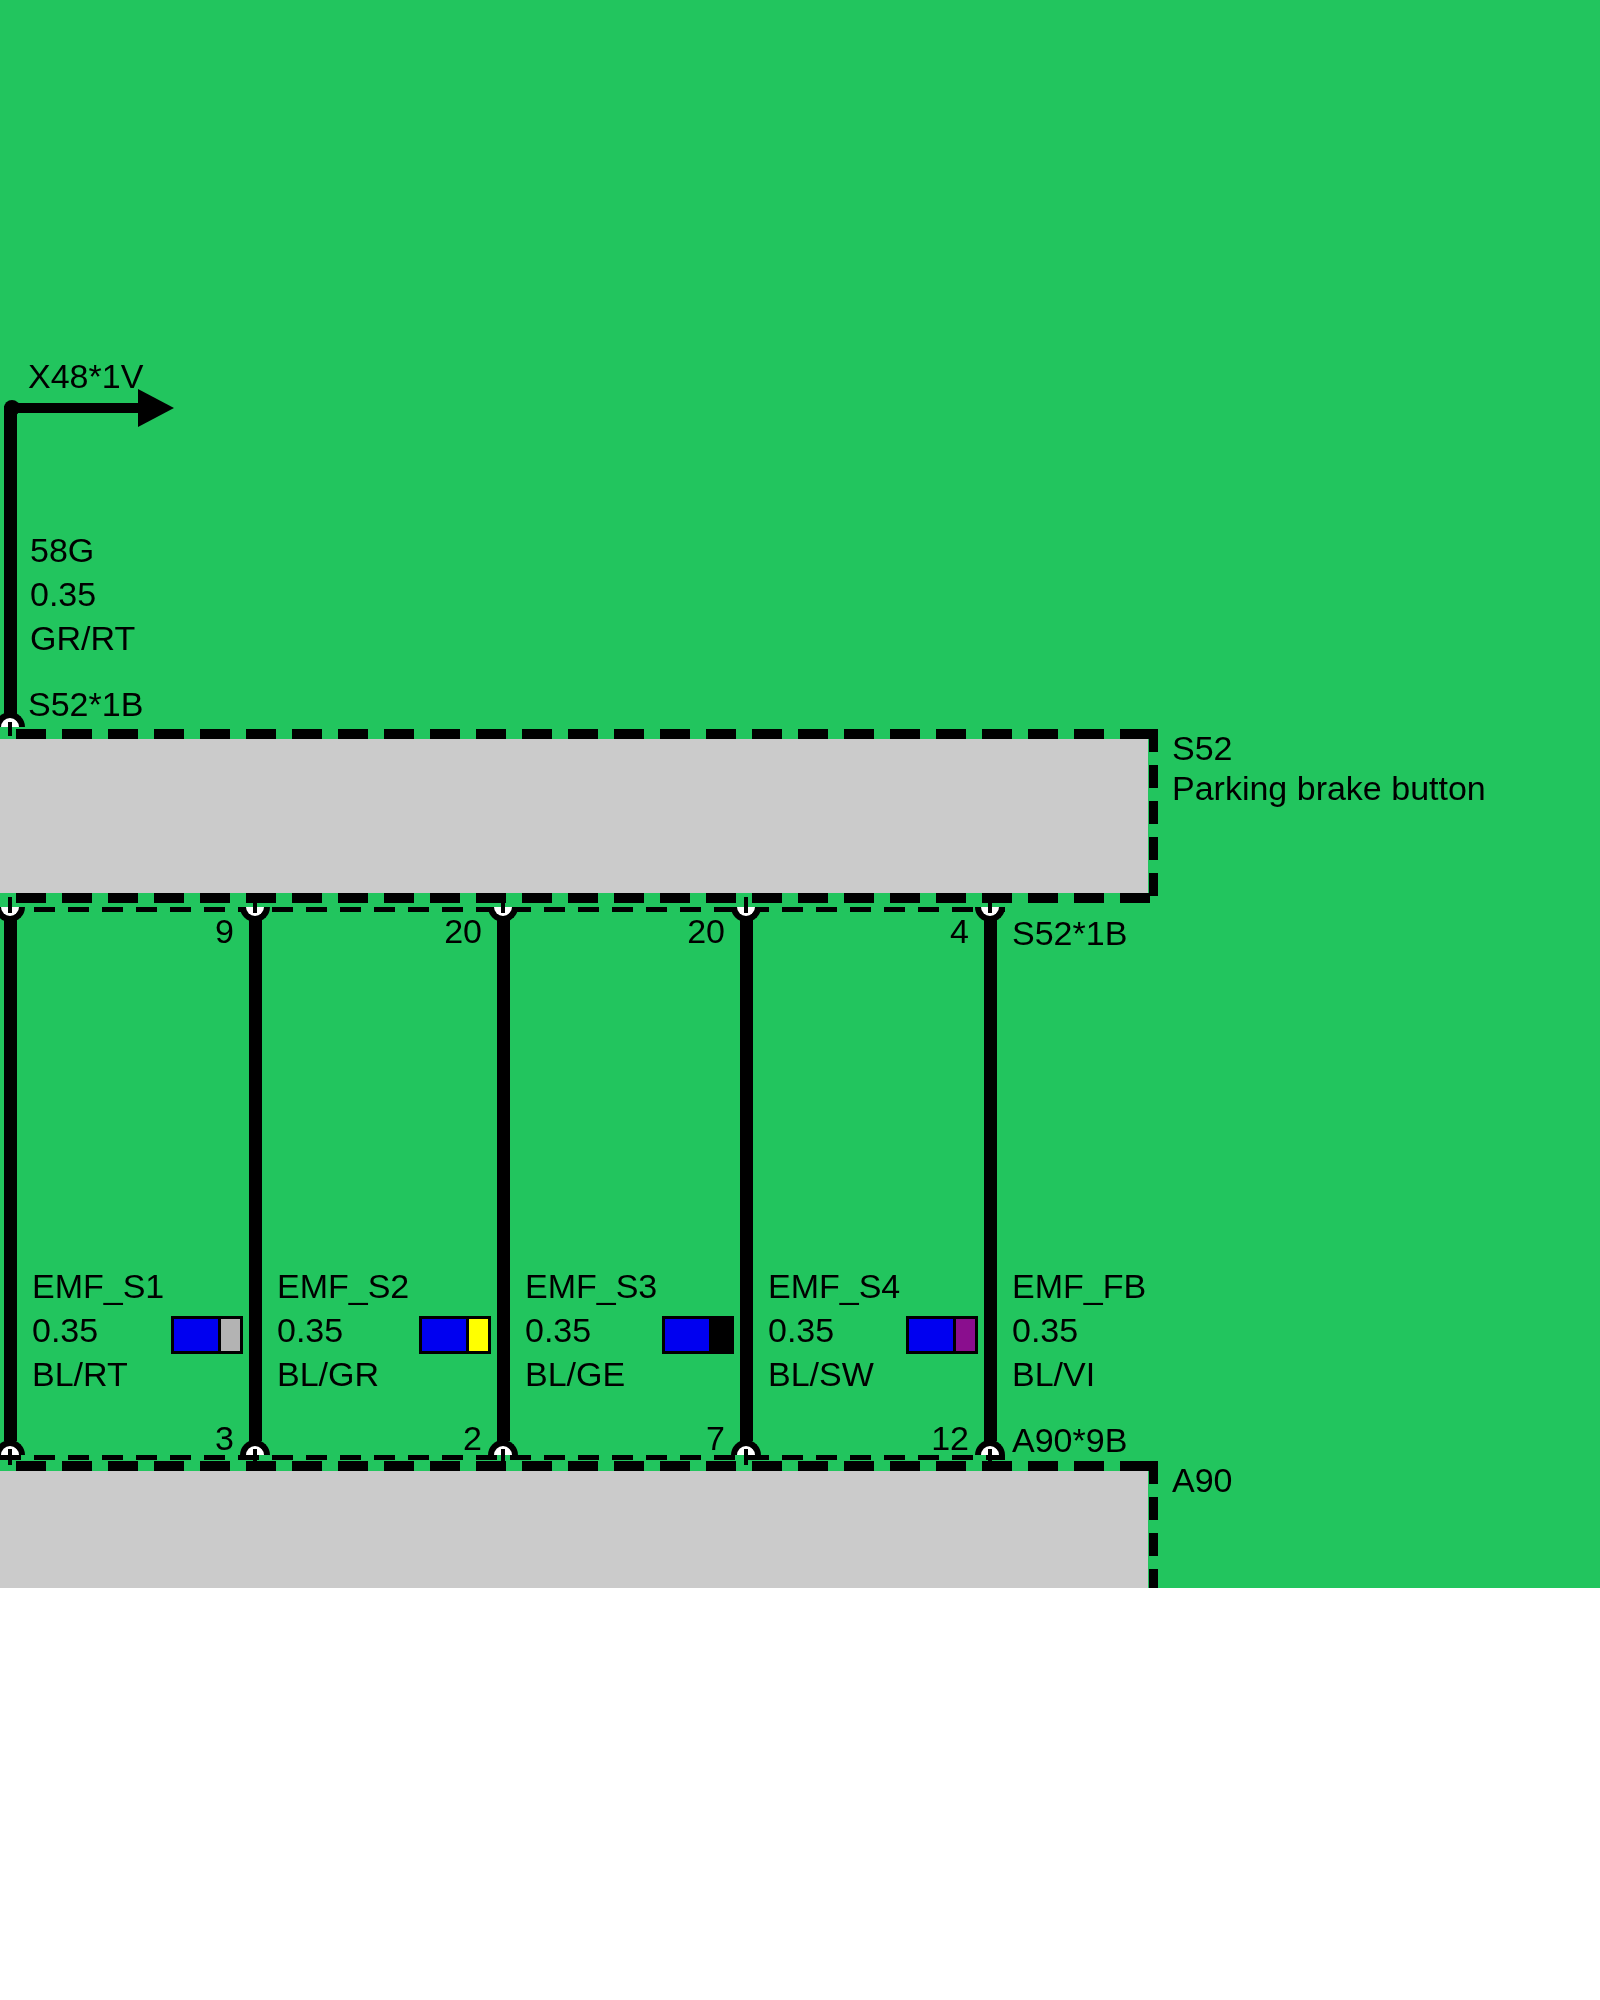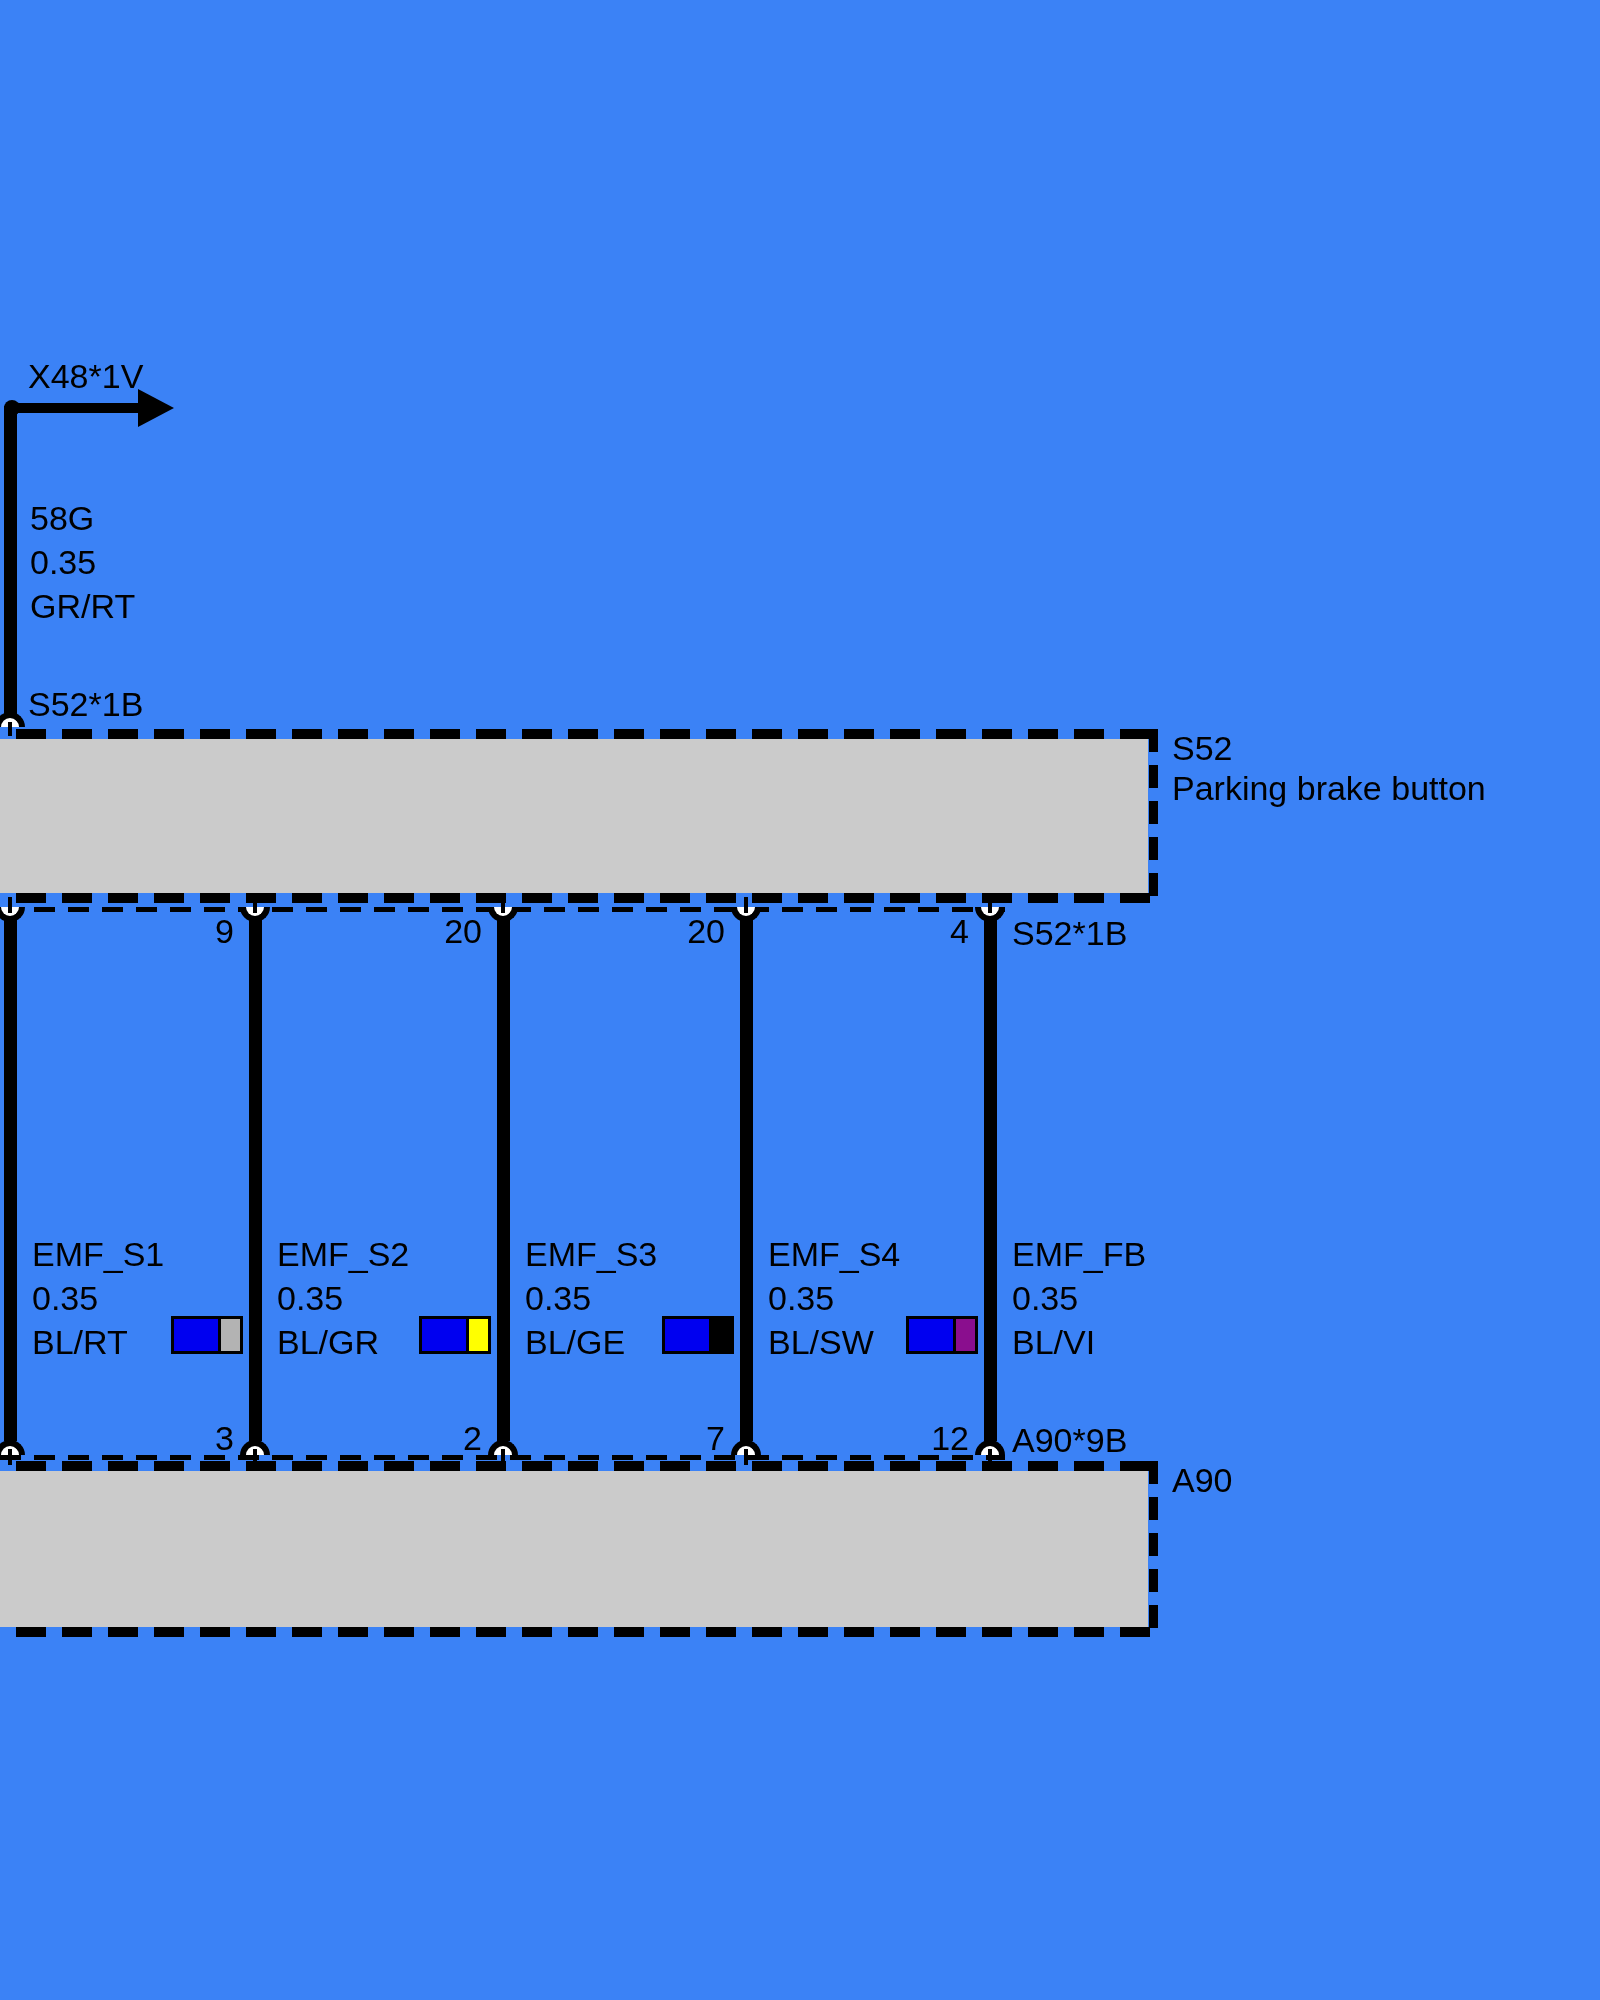--- a/index.html
+++ b/index.html
@@ -1,22 +1,22 @@
 <!DOCTYPE html>
 <html><head>
 <meta charset="utf-8">
 <style>
   html,body{margin:0;padding:0;background:#fff;}
   #canvas{
-    position:relative;width:1600px;height:2000px;background:#3b82f6;overflow:hidden;
+    position:relative;width:1600px;height:1588px;background:#22c55e;overflow:hidden;
     font-family:"Liberation Sans", sans-serif;color:#000;
   }
   .abs{position:absolute;}
   .txt{font-size:34px;line-height:40px;white-space:nowrap;}
-  .lblstack{font-size:34px;line-height:44px;white-space:nowrap;}
+  .lblstack{font-size:34px;line-height:44px;white-space:nowrap;margin-top:32px;}
   .lblstack span{display:block;}
 
   
   .boxfill{background:#cbcbcb;}
   .hdash{height:10px;background:repeating-linear-gradient(90deg,#000 0 30px,transparent 30px 46px);}
   .vdash{width:9px;background:repeating-linear-gradient(180deg,#000 0 23px,transparent 23px 36px);}
   .hdash-thin{height:5px;background:repeating-linear-gradient(90deg,#000 0 21px,transparent 21px 34px);}
 
   
   .c1{--wx:10px;} .c2{--wx:255px;} .c3{--wx:503px;} .c4{--wx:746px;} .c5{--wx:990px;}

